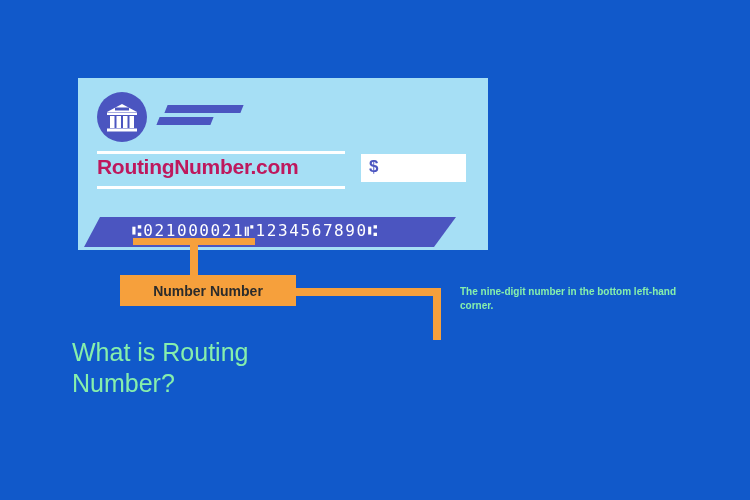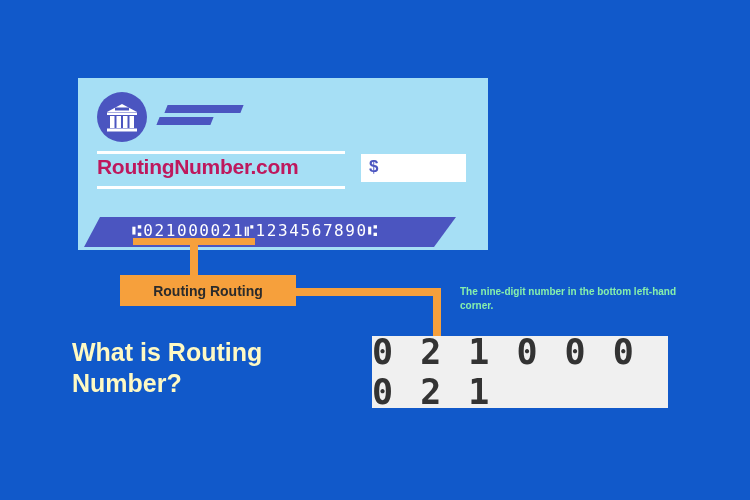--- a/index.html
+++ b/index.html
@@ -193,23 +193,23 @@
     color: #86efac;
   }
 
   
   #page-title {
     position: absolute;
     left: 72px;
     top: 337px;
     width: 270px;
     font-size: 25px;
-    font-weight: bold;
+    font-weight: normal;
     line-height: 1.25;
-    color: #fef9c3;
+    color: #86efac;
   }
 
   
   #zoom-box {
     position: absolute;
     left: 372px;
     top: 336px;
     width: 296px;
     height: 72px;
     background: #f0f0f0;
@@ -271,27 +271,24 @@
 
     <div id="micr-band">
       <div id="micr-text">⑆021000021⑈1234567890⑆</div>
     </div>
   </div>
 
   <div id="routing-underline"></div>
   <div id="callout-stem"></div>
 
   <div id="routing-label">
-    <div id="routing-label-text">Routing Routing</div>
+    <div id="routing-label-text">Number Number</div>
   </div>
 
   <div id="connector-h"></div>
   <div id="connector-v"></div>
 
   <div id="description">The nine-digit number in the bottom left-hand corner.</div>
 
   <div id="page-title">What is Routing Number?</div>
 
-  <div id="zoom-box">
-    <div id="zoom-number">0 2 1 0 0 0 0 2 1</div>
-  </div>
 
 </div>
 
 </body></html>

